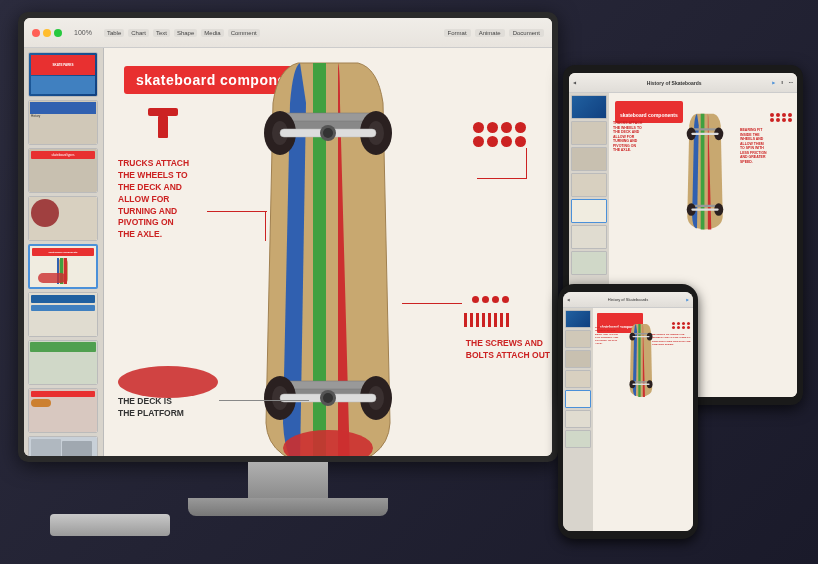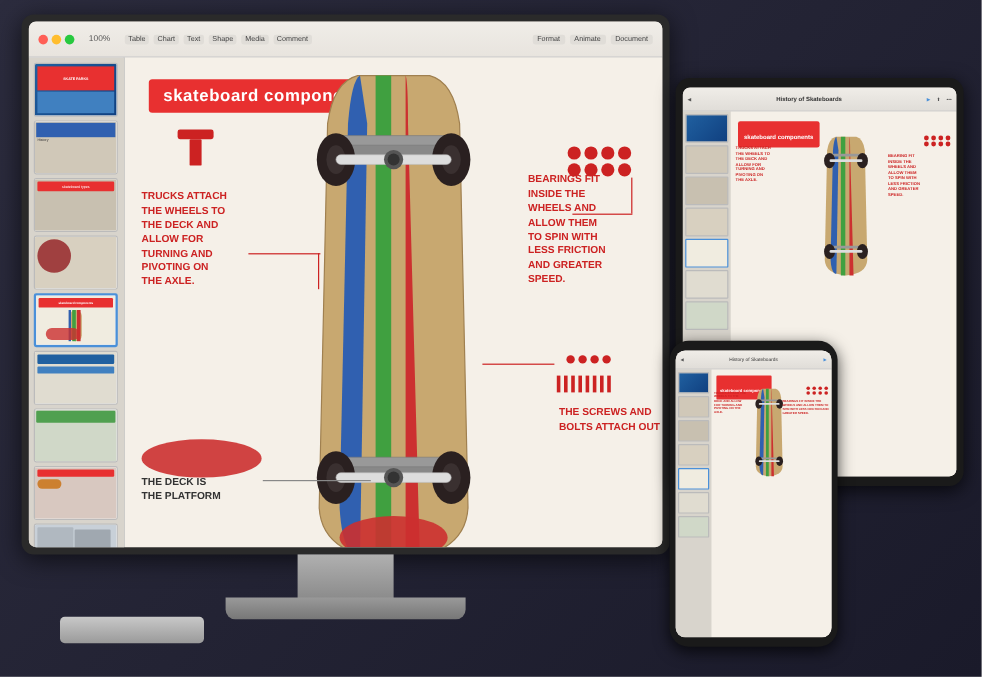--- a/index.html
+++ b/index.html
@@ -525,23 +525,20 @@
             <div class="bearing-dot"></div>
             <div class="bearing-dot"></div>
             <div class="bearing-dot"></div>
             <div class="bearing-dot"></div>
             <div class="bearing-dot"></div>
           </div>
 
           <div style="position:absolute;top:100px;right:25px;width:1px;height:30px;background:#cc2222;"></div>
           <div style="position:absolute;top:130px;right:25px;width:50px;height:1px;background:#cc2222;"></div>
 
-          <div style="position:absolute;top:96px;right:2px;font-size:8.5px;color:#cc2222;font-weight:bold;line-height:1.4;width:110px;">
-            BEARINGS FIT<br>INSIDE THE<br>WHEELS AND<br>ALLOW THEM<br>TO SPIN WITH<br>LESS FRICTION<br>AND GREATER<br>SPEED.
-          </div>
 
           <div style="position:absolute;top:248px;right:42px;display:grid;grid-template-columns:repeat(4,8px);gap:2px;">
             <div style="width:7px;height:7px;background:#cc2222;border-radius:50%;"></div>
             <div style="width:7px;height:7px;background:#cc2222;border-radius:50%;"></div>
             <div style="width:7px;height:7px;background:#cc2222;border-radius:50%;"></div>
             <div style="width:7px;height:7px;background:#cc2222;border-radius:50%;"></div>
           </div>
 
           <div style="position:absolute;top:265px;right:42px;display:grid;grid-template-columns:repeat(8,4px);gap:2px;">
             <div style="width:3px;height:14px;background:#cc2222;"></div>

